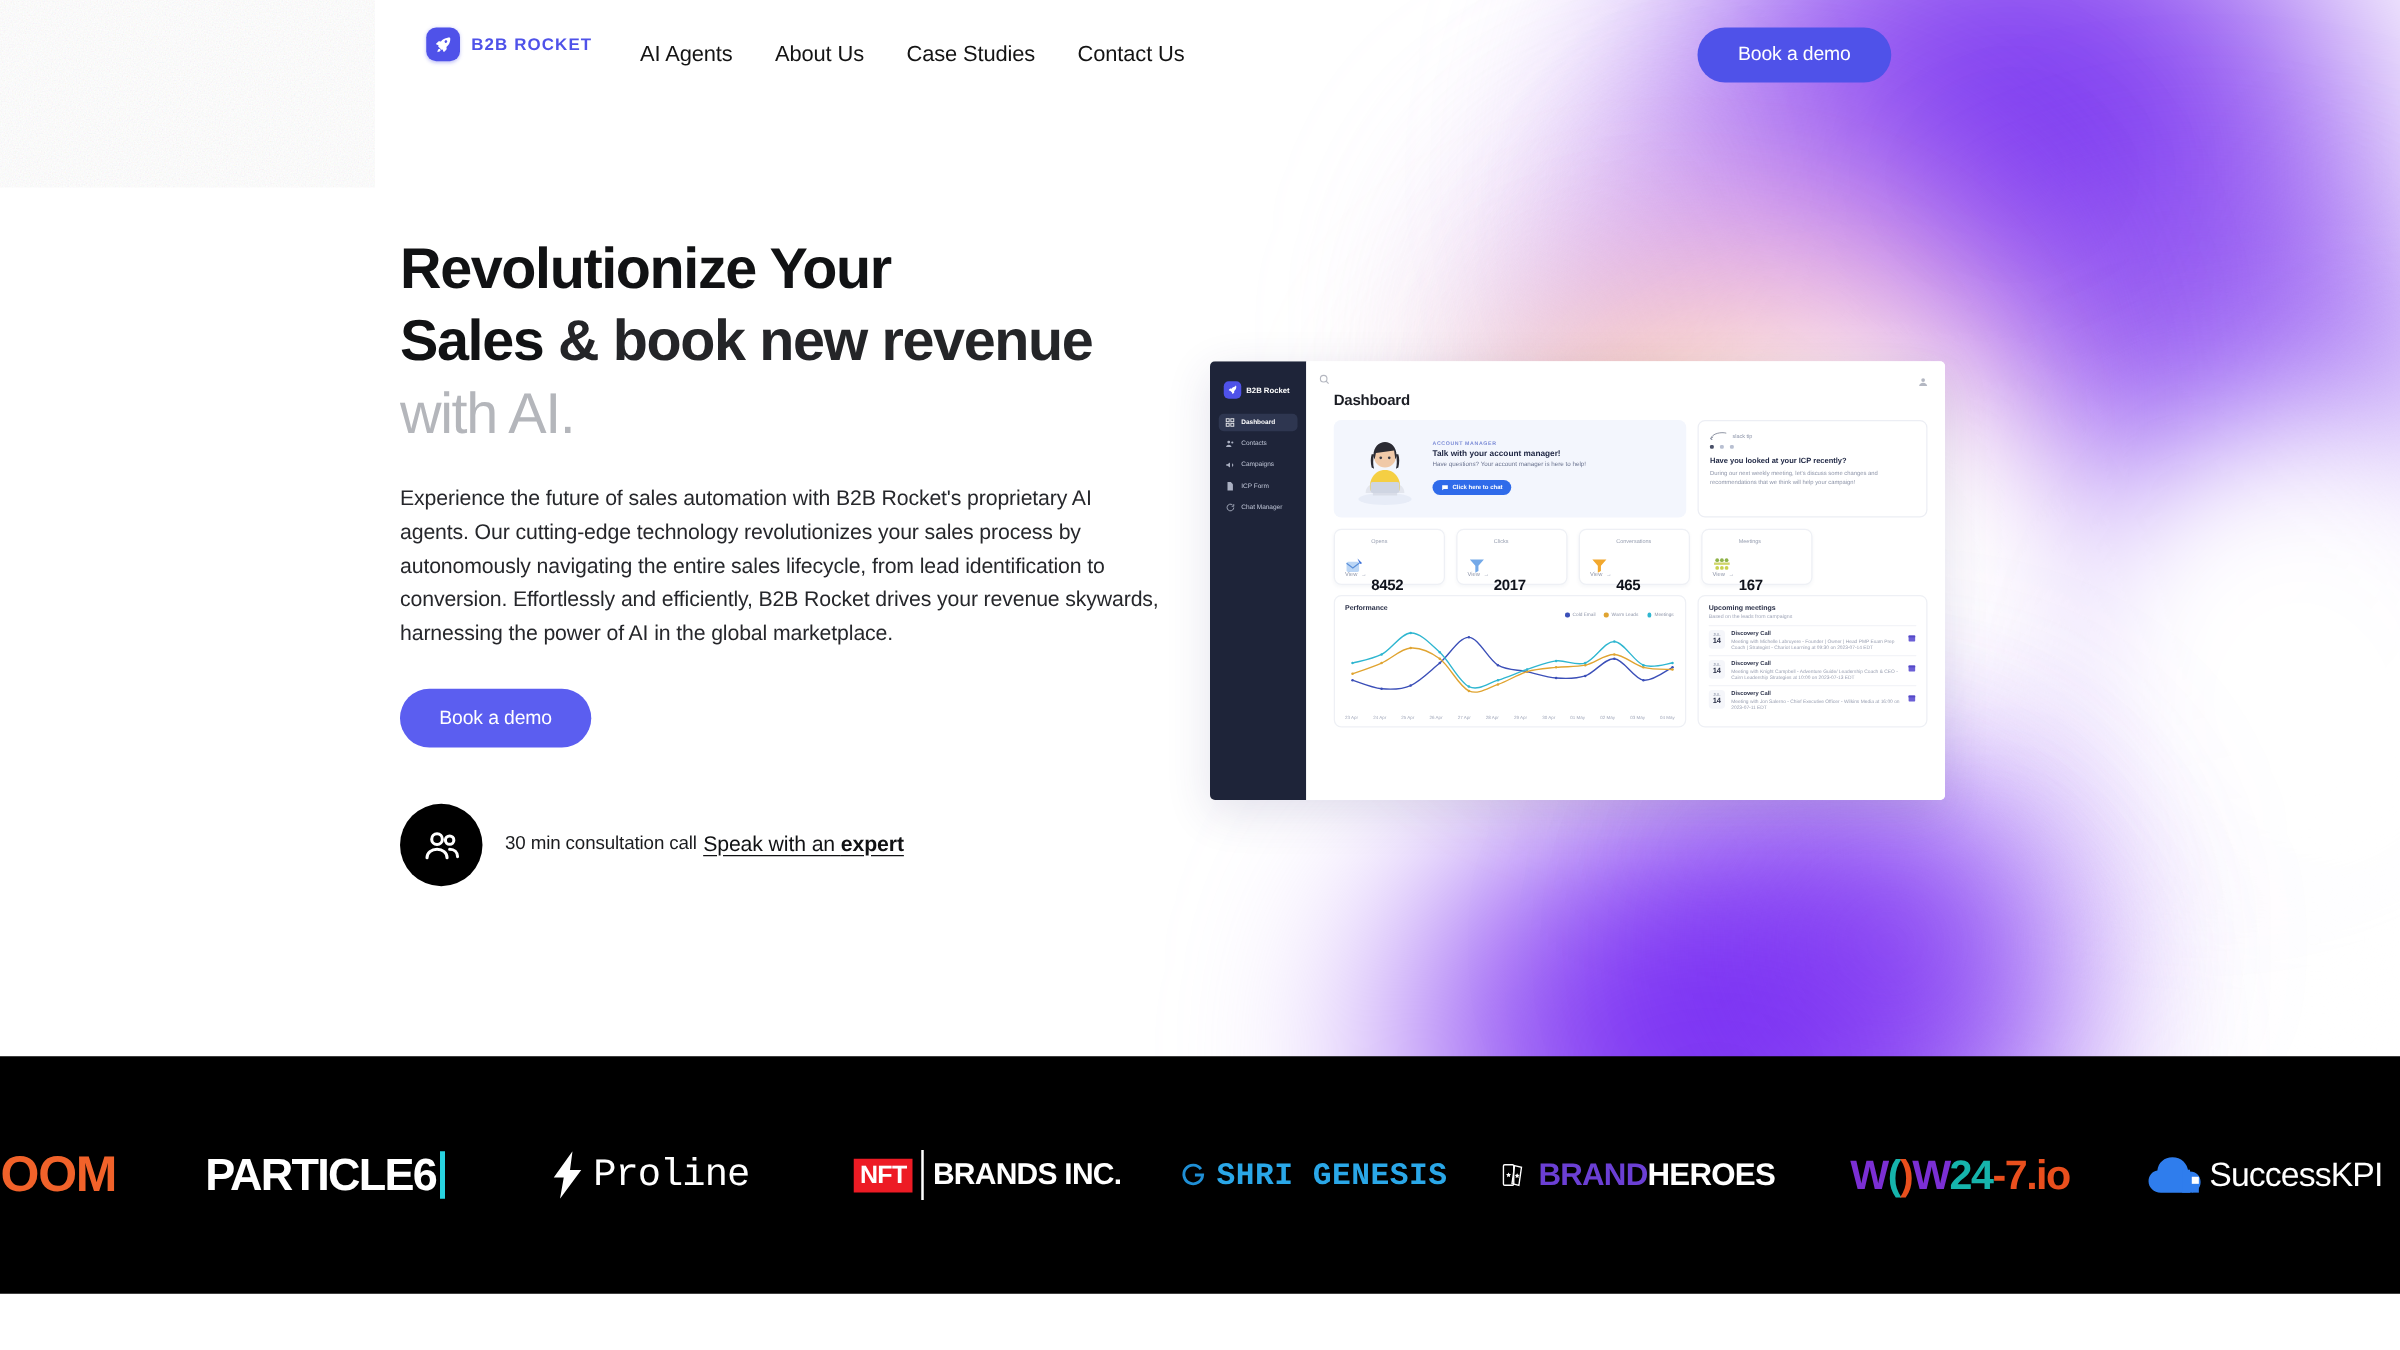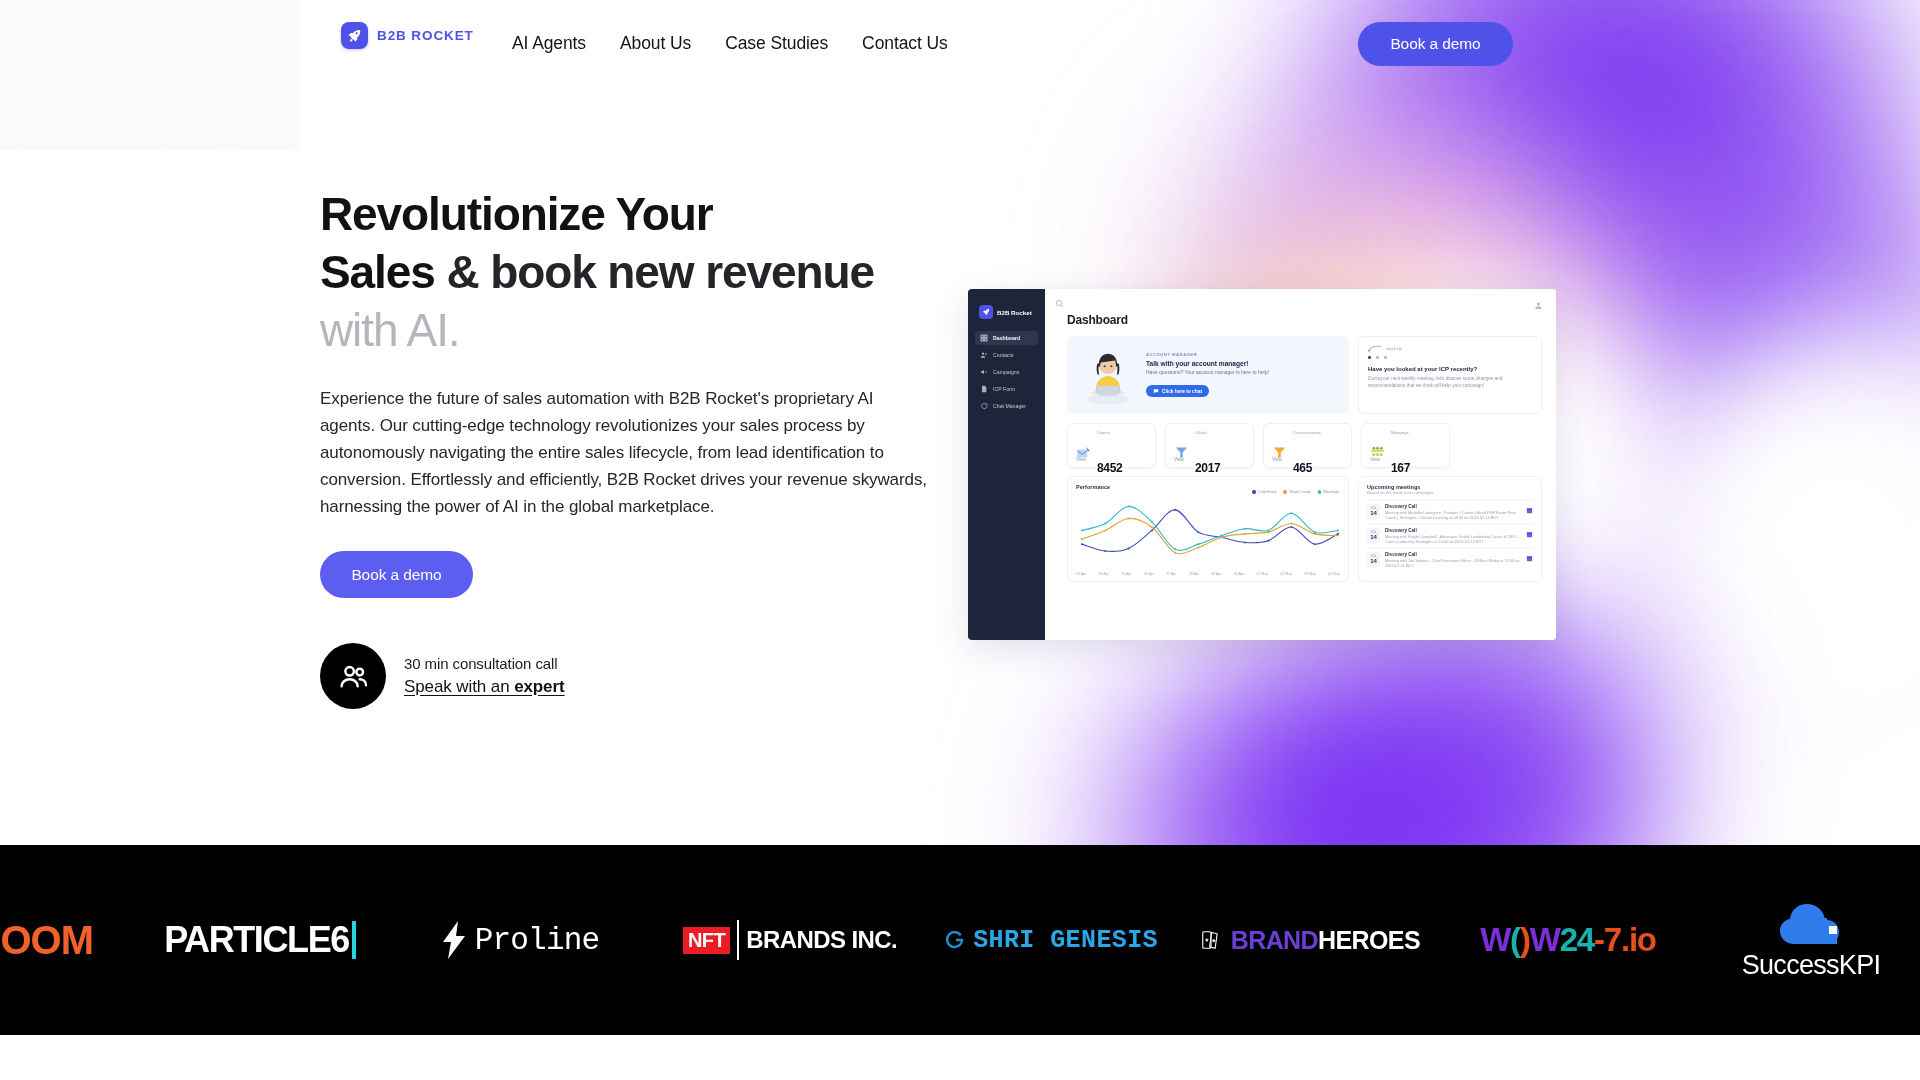--- a/index.html
+++ b/index.html
@@ -66,21 +66,21 @@
     color:#26272b; letter-spacing:-.1px; }
 
   .btn-demo-hero { margin-top:31px; width:153px; height:47px; background:#5b5ef0; color:#fff;
     border:none; border-radius:26px; font-size:15.5px; font-family:"Liberation Sans", sans-serif;
     cursor:pointer; display:flex; align-items:center; justify-content:center; letter-spacing:-.1px; }
 
   .consult { margin-top:45px; display:flex; align-items:center; gap:18px; }
   .consult-icon { width:66px; height:66px; border-radius:50%; background:#000;
     display:flex; align-items:center; justify-content:center; flex:none; }
   .consult-icon svg { width:31px; height:31px; }
-  .consult-lines { display:flex; flex-direction:column; gap:5px; }
+  .consult-lines { display:flex; flex-direction:row; gap:5px; }
   .consult-top { font-size:15px; color:#1b1c1f; letter-spacing:-.1px; }
   .consult-link { font-size:17px; color:#111214; text-decoration:underline;
     text-underline-offset:3px; cursor:pointer; letter-spacing:-.1px; }
   .consult-link b { font-weight:700; }
 
   
   .dash { position:absolute; left:968px; top:289px; width:588px; height:351px; z-index:15;
     border-radius:4px; overflow:hidden; box-shadow:0 10px 36px rgba(60,50,120,.14);
     background:#fff; display:flex; }
   .dash-side { width:77px; background:#1e2439; flex:none; padding:12px 7px 0 7px; }
@@ -178,21 +178,21 @@
     padding:2px 5px; letter-spacing:-.5px; }
   .b-nft .div { width:2px; height:40px; background:#fff; }
   .b-nft .t { color:#fff; font-size:24px; font-weight:700; letter-spacing:-.6px; white-space:nowrap; }
   .b-shri { margin-left:38px; width:215px; display:flex; align-items:center; gap:7px; }
   .b-shri .t { color:#2aa7e8; font-size:25px; font-weight:600; letter-spacing:.4px; white-space:nowrap;font-family:Liberation Mono, monospace; }
   .b-brand { margin-left:42px; width:220px; display:flex; align-items:center; gap:6px; }
   .b-brand .t1 { color:#6b3fd4; font-size:25px; font-weight:700; letter-spacing:-.6px; }
   .b-brand .t2 { color:#fff; font-size:25px; font-weight:700; letter-spacing:-.6px; }
   .b-wow { margin-left:38px; width:220px; display:flex; align-items:center; font-size:33px;
     font-weight:700; letter-spacing:-1.2px; }
-  .b-success { margin-left:38px; width:190px; display:flex; flex-direction:column;
+  .b-success { margin-left:38px; width:190px; display:flex; flex-direction:row;
     align-items:center; gap:2px; }
   .b-success .t { color:#fff; font-size:27px; letter-spacing:-.7px; }
 </style>
 </head>
 <body>
 
 <div class="page">
 
   <div class="hero-bg">
     <div class="blob blob-lilac"></div>

